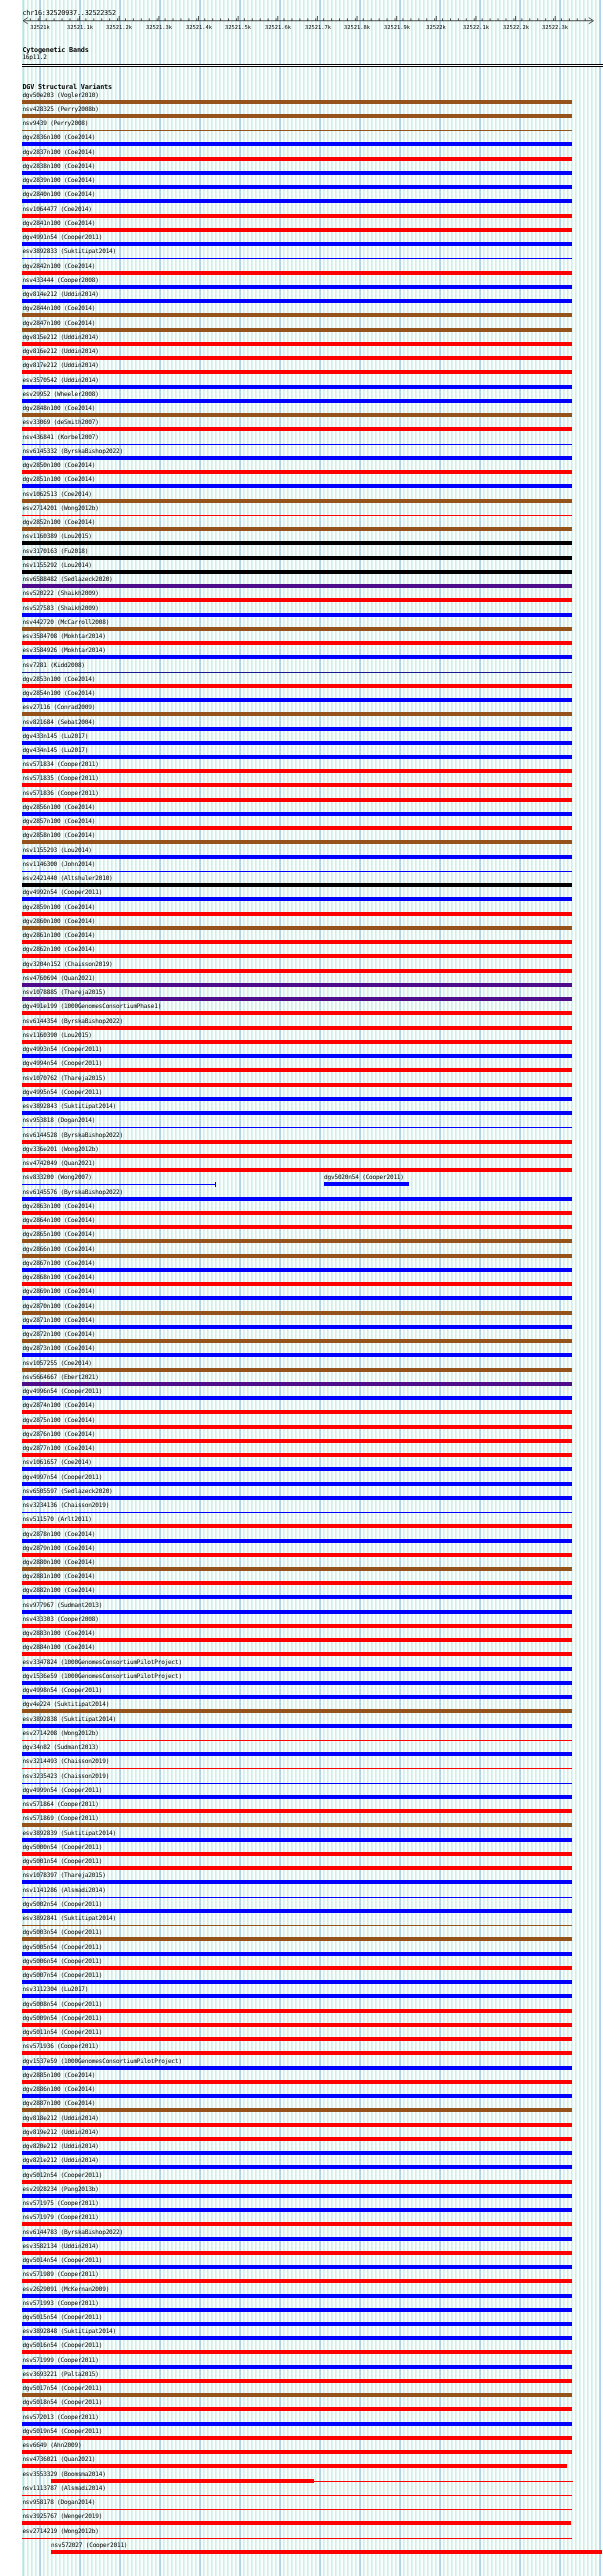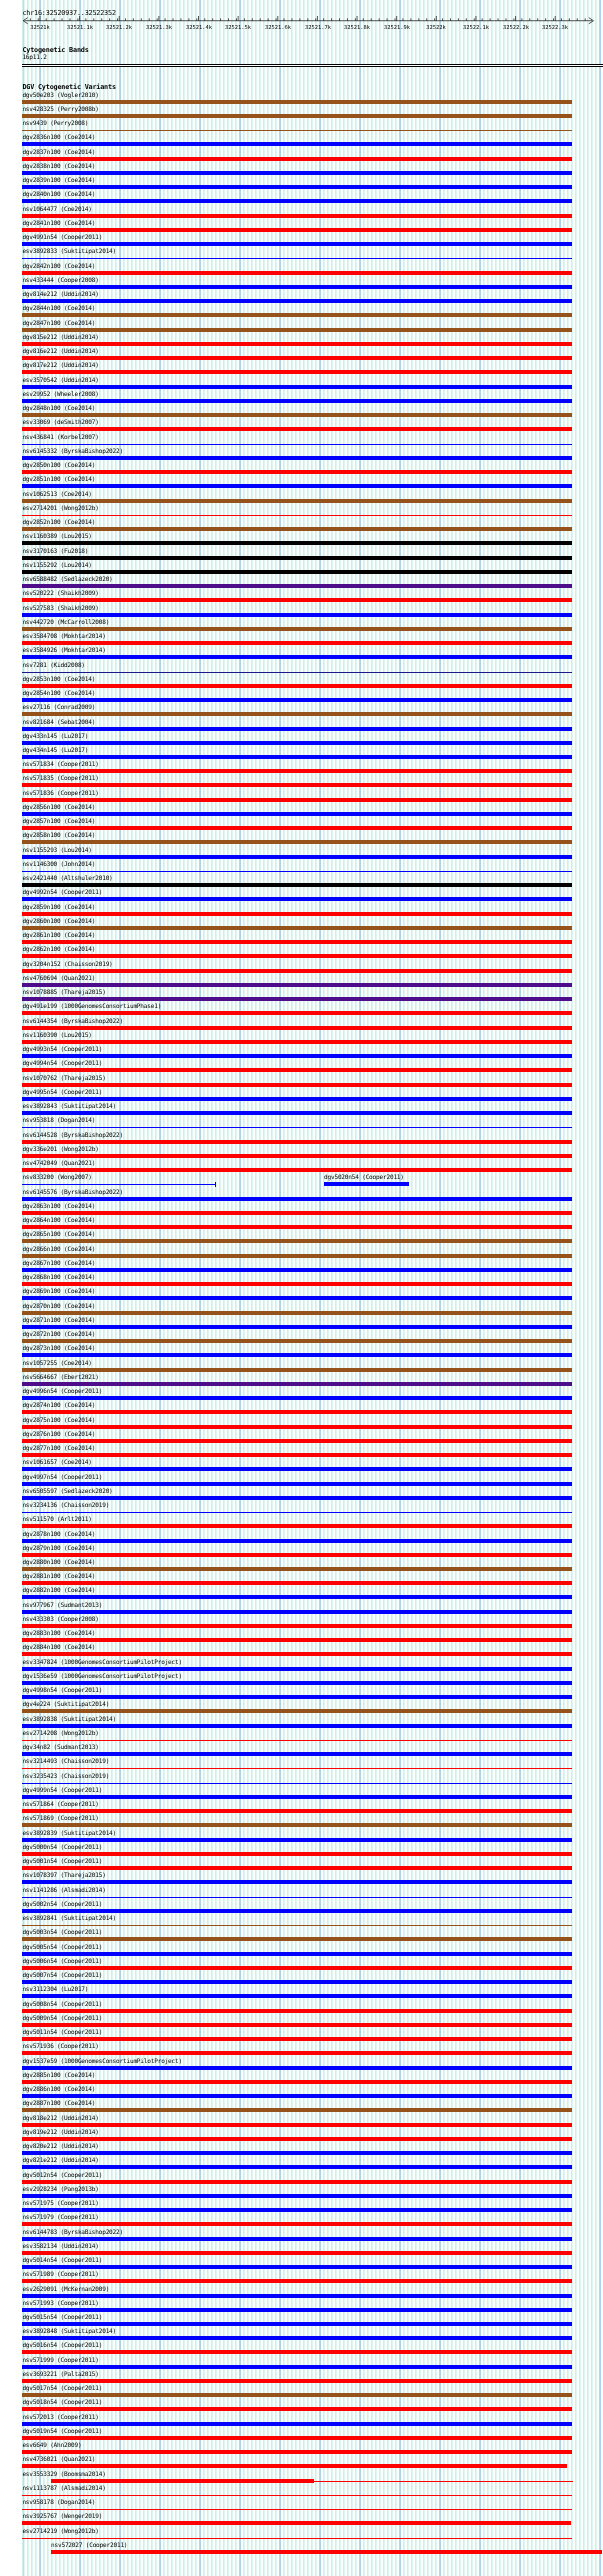--- a/index.html
+++ b/index.html
@@ -138,21 +138,21 @@
       <span class="tick-label" style="left: 436px;">32522k</span>
       <span class="tick-label" style="left: 476px;">32522.1k</span>
       <span class="tick-label" style="left: 516px;">32522.2k</span>
       <span class="tick-label" style="left: 555px;">32522.3k</span>
     </div>
 
   <div class="track-head cyto-head">Cytogenetic Bands</div>
   <div class="band-label">16p11.2</div>
   <div class="band-box"></div>
 
-  <div class="track-head dgv-head">DGV Cytogenetic Variants</div>
+  <div class="track-head dgv-head">DGV Structural Variants</div>
 
   <div class="variants">
       <div class="vrow" style="top: 92px;">
         <span class="vlabel" style="left: 22.4px;">dgv50e203 (Vogler2010)</span>
         <div class="vbar" style="left: 22.4px; width: 550px; top: 8.1px; height: 4.1px; background: rgb(150, 82, 27);"></div>
       </div>
       <div class="vrow" style="top: 106px;">
         <span class="vlabel" style="left: 22.4px;">nsv428325 (Perry2008b)</span>
         <div class="vbar" style="left: 22.4px; width: 550px; top: 8.1px; height: 4.1px; background: rgb(150, 82, 27);"></div>
       </div>

